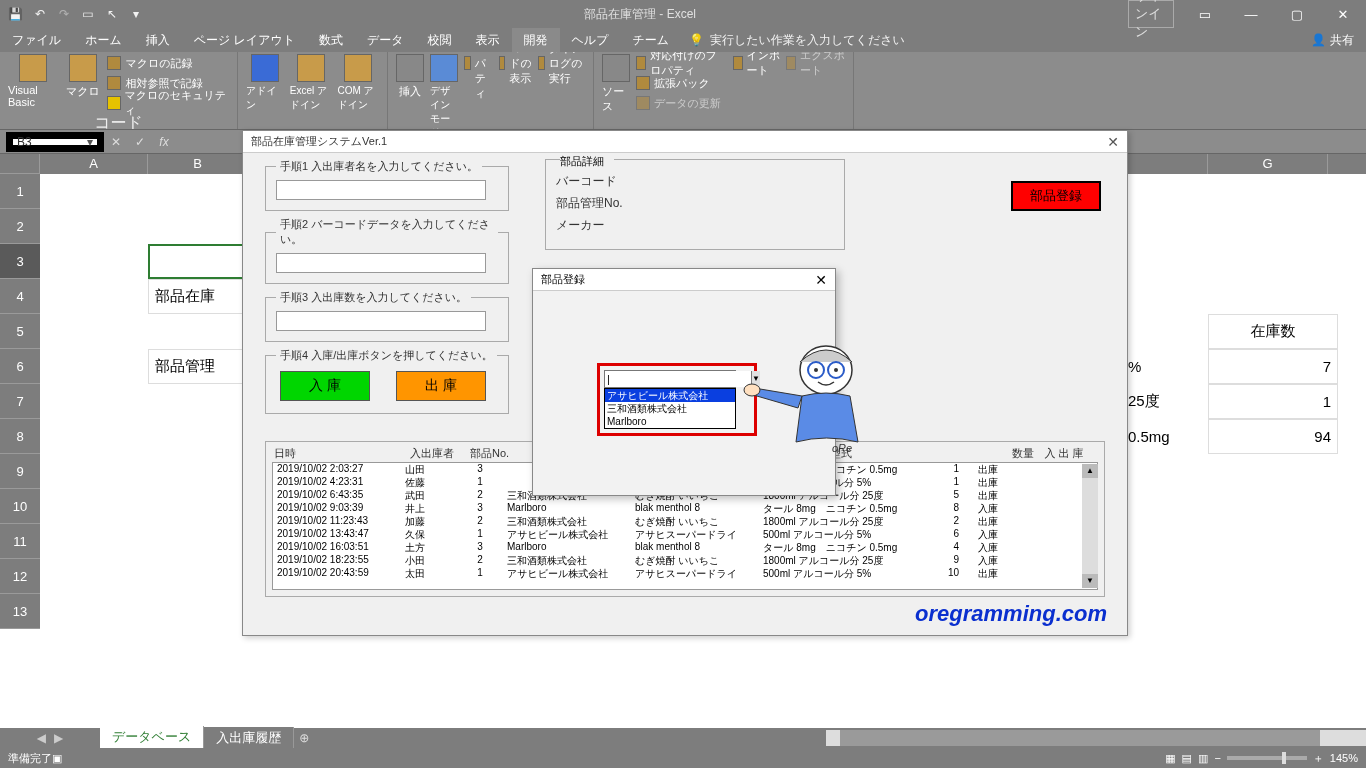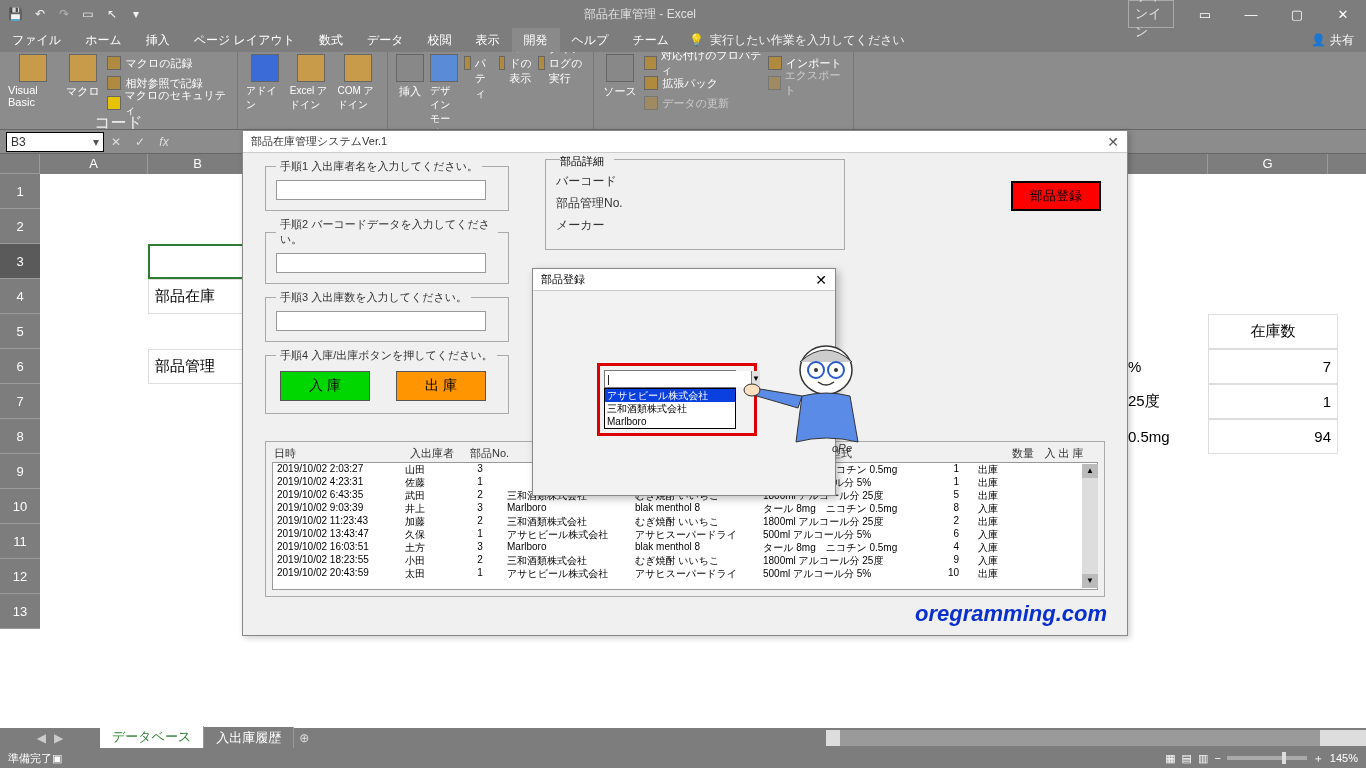--- a/index.html
+++ b/index.html
@@ -22,21 +22,21 @@
 .ribbon { height:78px; background:#8c8c8c; display:flex; align-items:stretch; border-bottom:1px solid #666; color:#fff; font-size:11px; overflow:hidden; }
 .rgroup { border-right:1px solid #777; padding:2px 8px; display:flex; flex-direction:column; }
 .rgroup .body { flex:1; display:flex; align-items:flex-start; gap:6px; }
 .rgroup .label { text-align:center; font-size:16px; color:#eee; padding-top:1px; }
 .vbtn { display:flex; flex-direction:column; align-items:center; gap:2px; width:54px; }
 .vbtn .ico { width:28px; height:28px; background:#c89b4a; border:1px solid #666; }
 .minirow { display:flex; align-items:center; gap:4px; height:18px; }
 .mini-ico { width:14px; height:14px; background:#b08a3e; border:1px solid #666; }
 
 .fbar { height:24px; background:#8c8c8c; display:flex; align-items:center; border-bottom:1px solid #666; }
-.namebox { width:98px; height:20px; background:#fff; margin-left:6px; border:1px solid #000000; font-size:12px; padding:1px 4px; color:#333; display:flex; align-items:center; justify-content:space-between; }
+.namebox { width:98px; height:20px; background:#fff; margin-left:6px; border:7px solid #000000; font-size:12px; padding:1px 4px; color:#333; display:flex; align-items:center; justify-content:space-between; }
 .namebox span.dd { color:#555; }
 .fbar .fbtn { width:24px; text-align:center; color:#ddd; }
 .fxline { flex:1; height:20px; background:#8c8c8c; }
 
 .sheet { position:absolute; top:154px; left:0; right:0; bottom:40px; background:#fff; }
 .colhdr { position:absolute; top:0; left:40px; right:0; height:20px; background:#7d7d7d; display:flex; color:#fff; }
 .colhdr div { border-right:1px solid #9a9a9a; text-align:center; font-size:13px; line-height:20px; }
 .rowhdr { position:absolute; top:20px; left:0; width:40px; background:#7d7d7d; color:#fff; }
 .rowhdr div { height:35px; border-bottom:1px solid #9a9a9a; text-align:center; font-size:13px; line-height:35px; }
 .rowhdr div.sel { background:#5a5a5a; }
@@ -220,21 +220,21 @@
           </div>
         <div class="minirow">
             <div class="mini-ico"></div>
             <span>拡張パック</span>
           </div>
         <div class="minirow" style="opacity:.55">
             <div class="mini-ico"></div>
             <span>データの更新</span>
           </div>
       </div>
-      <div style="display:flex;flex-direction:column;gap:2px">
+      <div style="display:flex;flex-direction:row;gap:2px">
         <div class="minirow">
             <div class="mini-ico"></div>
             <span>インポート</span>
           </div>
         <div class="minirow" style="opacity:.55">
             <div class="mini-ico"></div>
             <span>エクスポート</span>
           </div>
       </div>
     </div>

